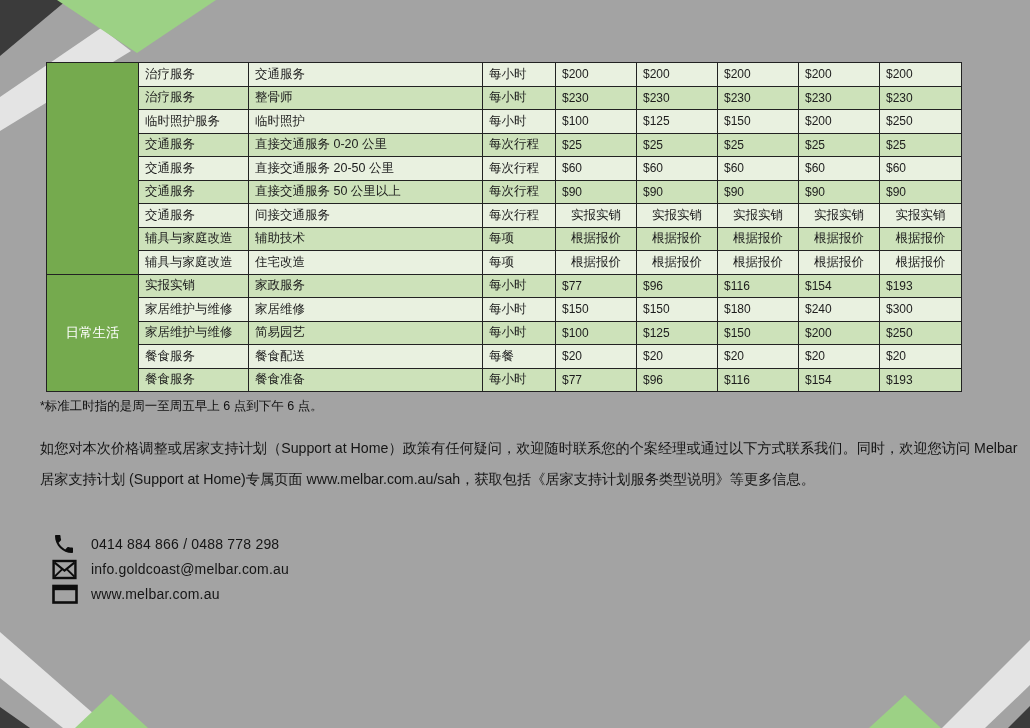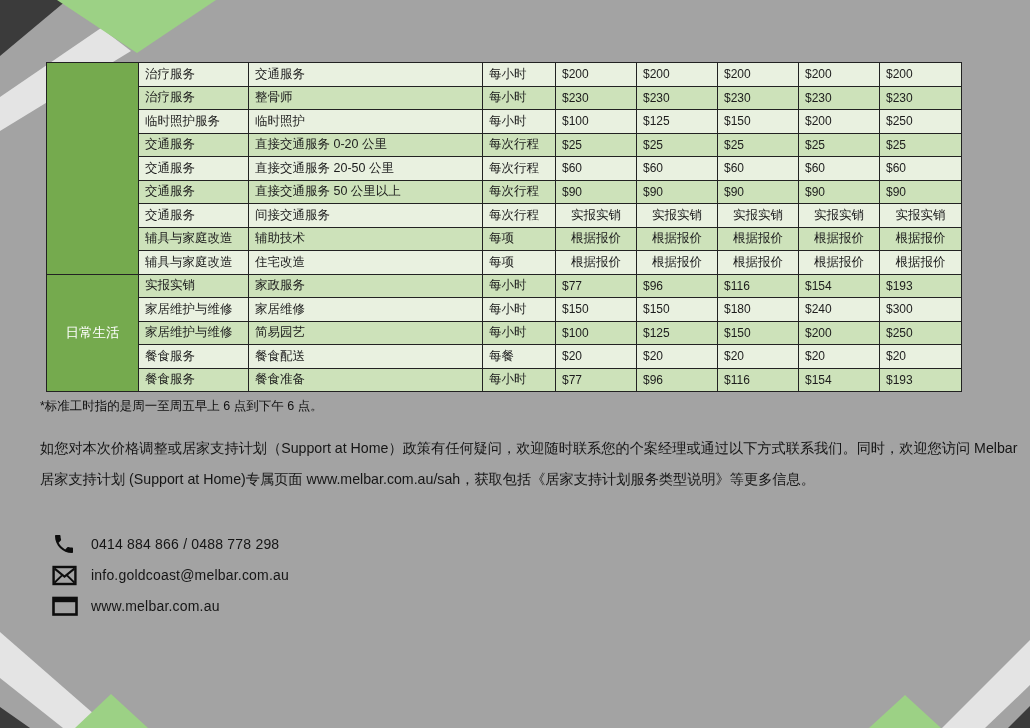--- a/index.html
+++ b/index.html
@@ -18,21 +18,21 @@
   tr.mid td{background:var(--row-mid,#cde2ba);}
   table.price td.num{text-align:left;padding-right:11px;font-size:12px;}
   table.price td.word{text-align:center;margin-top:29px;}
   table.price td.category{background:var(--category-green,#75aa4e);color:#ffffff;
     font-weight:normal;font-size:13.5px;text-align:center;}
 
   .footnote{position:absolute;left:40px;top:398px;font-size:12.5px;color:#111;}
   .para{position:absolute;left:40px;top:433px;width:980px;}
   .pline{font-size:14.2px;line-height:31px;color:#151515;white-space:nowrap;}
 
-  .contacts{position:absolute;left:52px;top:533px;display:flex;flex-direction:column;gap:9px;}
+  .contacts{position:absolute;left:52px;top:533px;display:flex;flex-direction:column;gap:3px;}
   .contact-item{display:flex;align-items:center;gap:13px;height:22px;}
   .contact-item .cicon{width:26px;height:24px;flex:0 0 26px;display:flex;align-items:center;}
   .contact-item .ctext{font-size:14px;color:#151515;letter-spacing:.2px;white-space:nowrap;}
 </style>
 </head>
 <body>
 
 <div class="page">
 
   <svg class="decor" viewBox="0 0 1030 728" aria-hidden="true">

